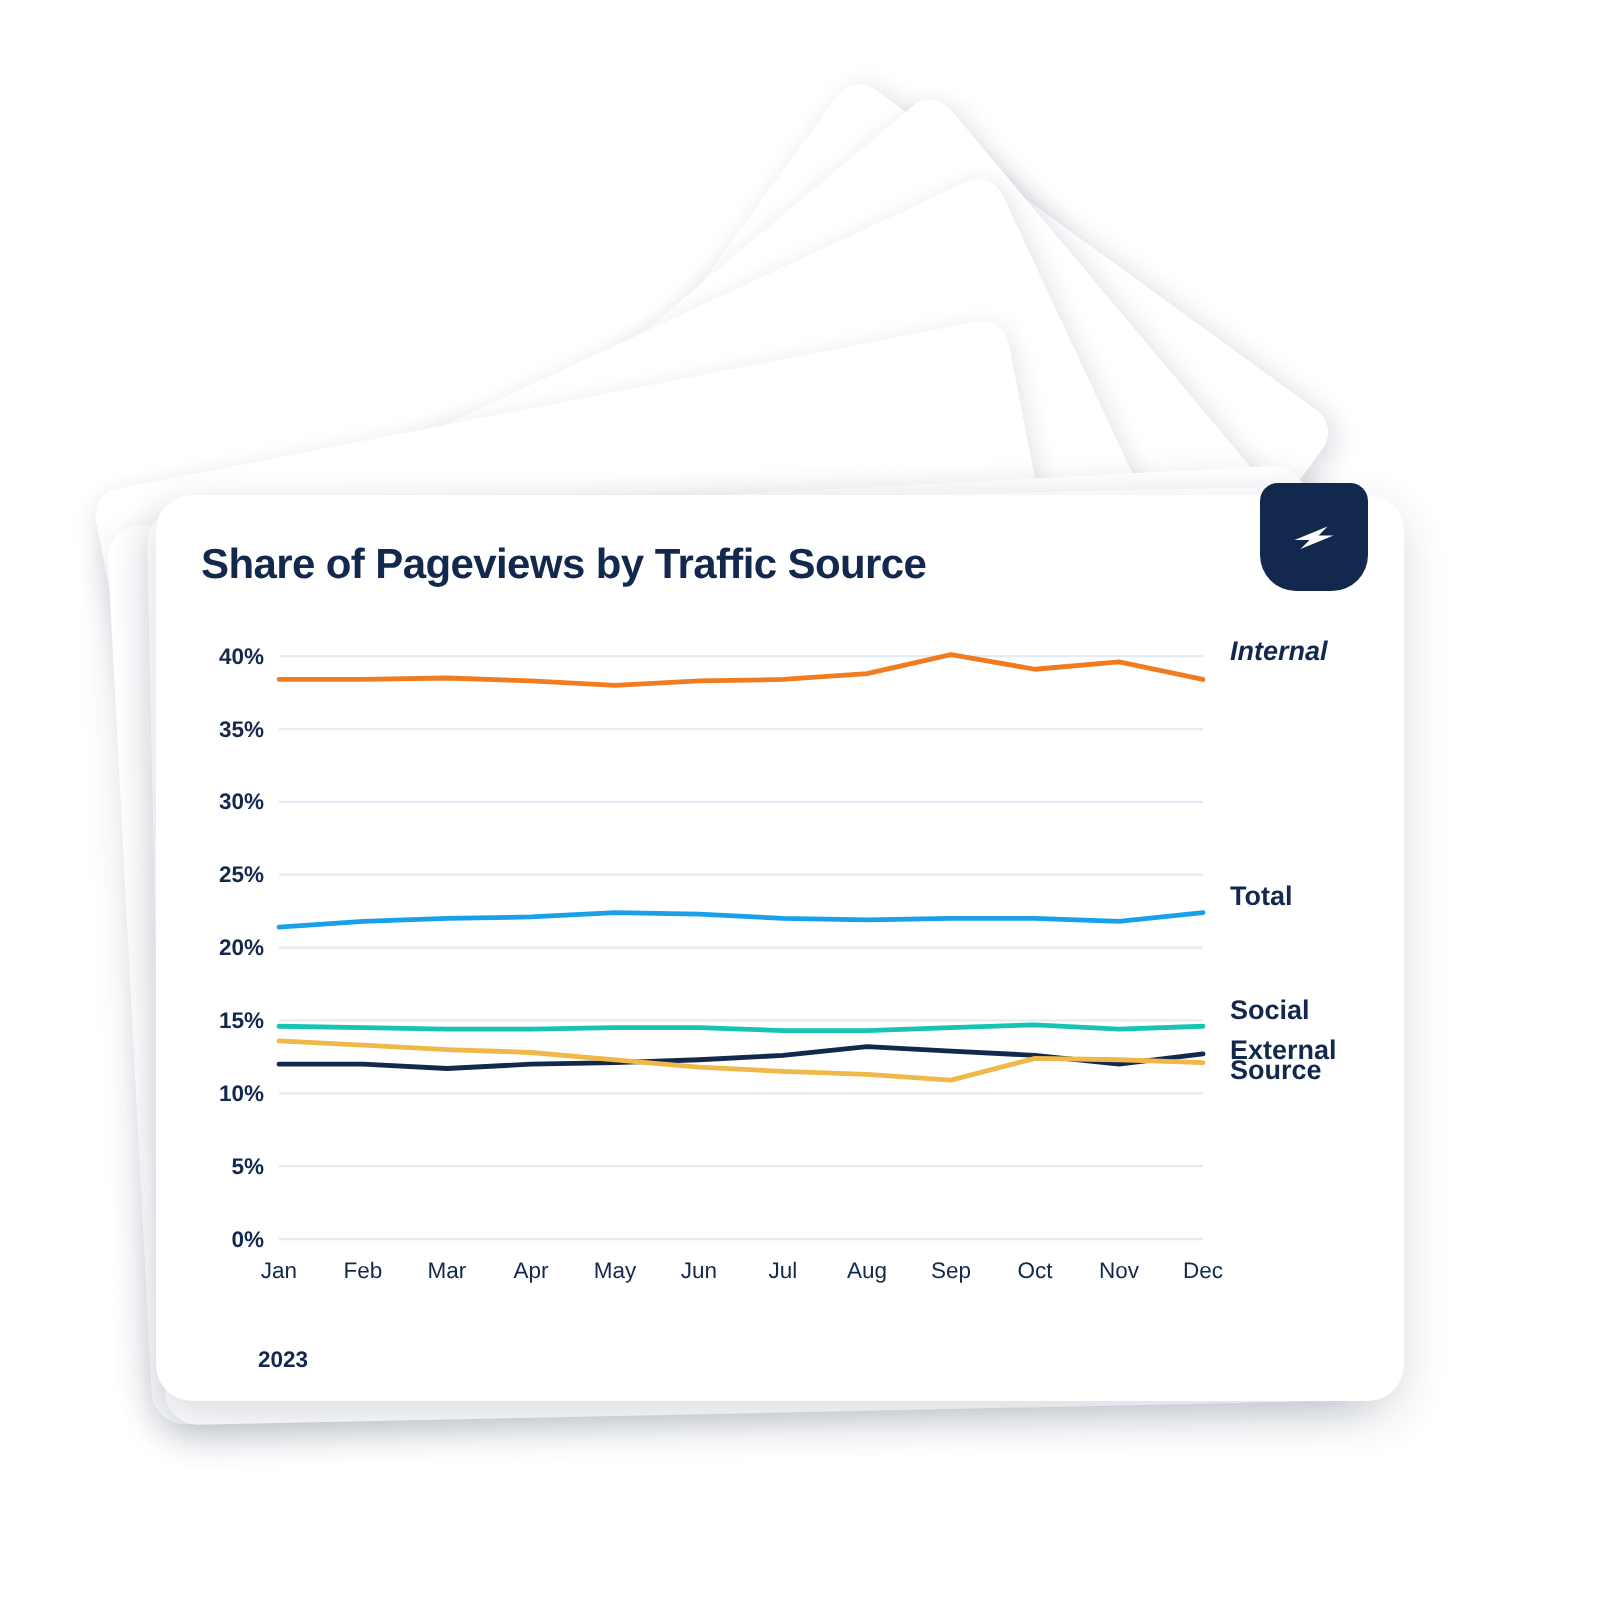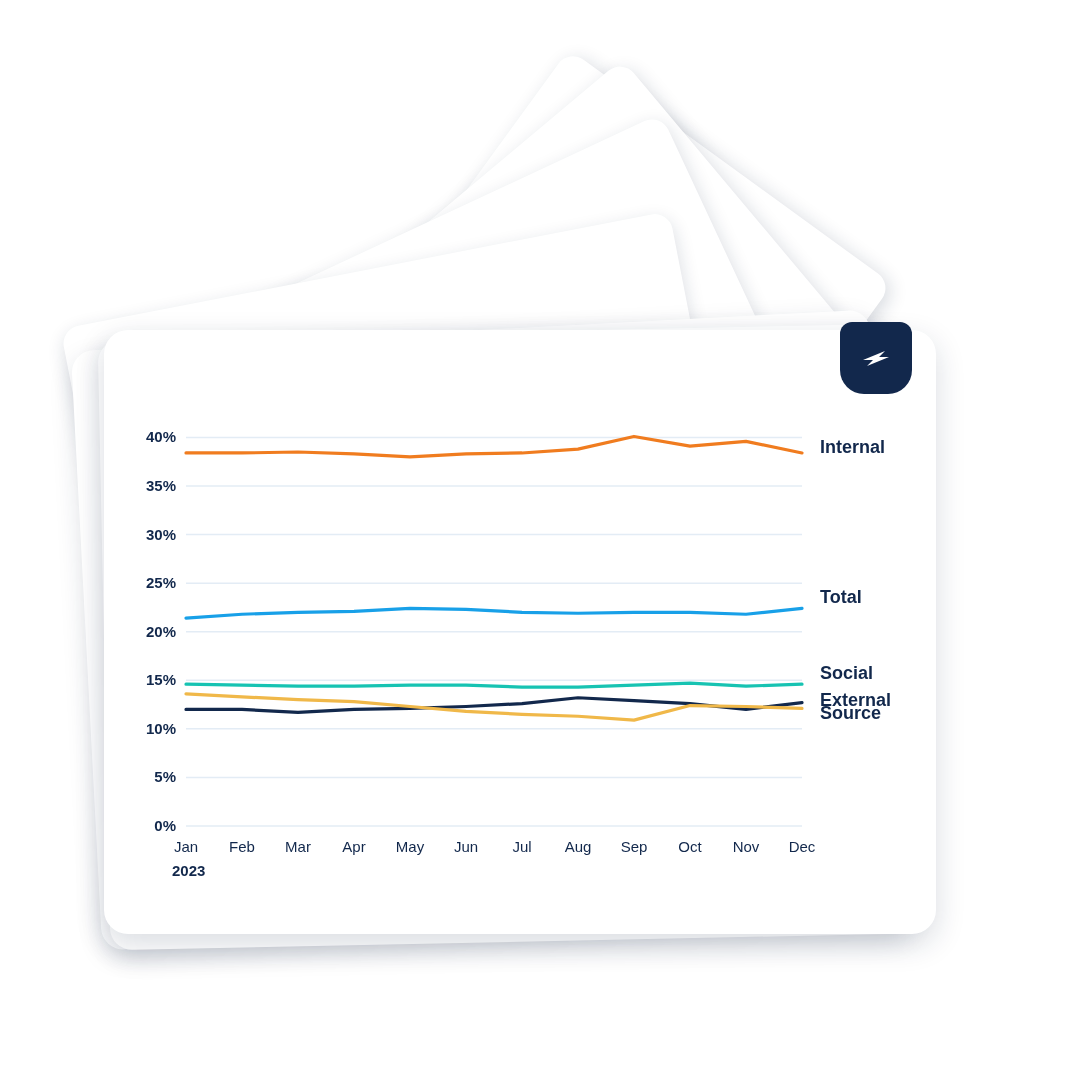--- a/index.html
+++ b/index.html
@@ -177,20 +177,21 @@
     font-weight: bold;
     color: #12284c;
     white-space: nowrap;
   }
 
   #x-year {
     position: absolute;
     font-size: 15px;
     font-weight: bold;
     color: #12284c;
+    margin-top: 36px;
   }
 </style>
 </head>
 <body>
 
 <div class="stage">
 
   <div class="fan-card" id="fan4">
     <div class="fc-title">Pageviews by Visitor Type</div>
     <div class="fc-num">25B</div>
@@ -212,20 +213,21 @@
   <div class="fan-card" id="fan1">
     <div class="fc-title">Pageviews by Device</div>
     <div class="fc-num">45B</div>
   </div>
 
   <div class="back-card" id="back1"></div>
   <div class="back-card" id="back2"></div>
 
   <div id="main-card">
 
+    <div id="chart-title">Share of Pageviews by Traffic Source</div>
 
     <div id="logo-badge">
       <svg width="34" height="26" viewBox="0 0 34 26" aria-hidden="true">
         <path d="M4 15 L26 6 L20 12 L30 12 L8 21 L14 15 Z" fill="#ffffff"></path>
       </svg>
     </div>
 
     <div id="plot-wrap">
       <svg id="plot-svg" width="784" height="470" viewBox="0 0 784 470">
           <line x1="58" y1="418" x2="674" y2="418" stroke="#e3ecf5" stroke-width="1.5"></line>
@@ -257,21 +259,21 @@
           <text x="506" y="444" text-anchor="middle" font-family="&quot;Liberation Sans&quot;, sans-serif" font-size="15" fill="#12284c">Sep</text>
           <text x="562" y="444" text-anchor="middle" font-family="&quot;Liberation Sans&quot;, sans-serif" font-size="15" fill="#12284c">Oct</text>
           <text x="618" y="444" text-anchor="middle" font-family="&quot;Liberation Sans&quot;, sans-serif" font-size="15" fill="#12284c">Nov</text>
           <text x="674" y="444" text-anchor="middle" font-family="&quot;Liberation Sans&quot;, sans-serif" font-size="15" fill="#12284c">Dec</text>
           <polyline points="58,44.97142857142858 114,44.97142857142858 170,44.000000000000014 226,45.94285714285715 282,48.857142857142854 338,45.94285714285715 394,44.97142857142858 450,41.08571428571431 506,28.457142857142838 562,38.171428571428564 618,33.314285714285724 674,44.97142857142858" fill="none" stroke="#f07c1f" stroke-width="3.2" stroke-linecap="round" stroke-linejoin="round"></polyline>
           <polyline points="58,210.11428571428573 114,206.2285714285714 170,204.28571428571428 226,203.31428571428572 282,200.4 338,201.37142857142857 394,204.28571428571428 450,205.2571428571429 506,204.28571428571428 562,204.28571428571428 618,206.2285714285714 674,200.4" fill="none" stroke="#18a0e8" stroke-width="3.2" stroke-linecap="round" stroke-linejoin="round"></polyline>
           <polyline points="58,276.1714285714286 114,277.14285714285717 170,278.1142857142857 226,278.1142857142857 282,277.14285714285717 338,277.14285714285717 394,279.0857142857143 450,279.0857142857143 506,277.14285714285717 562,275.2 618,278.1142857142857 674,276.1714285714286" fill="none" stroke="#17c3b2" stroke-width="3.2" stroke-linecap="round" stroke-linejoin="round"></polyline>
           <polyline points="58,301.42857142857144 114,301.42857142857144 170,304.34285714285716 226,301.42857142857144 282,300.45714285714286 338,298.5142857142857 394,295.59999999999997 450,289.7714285714286 506,292.68571428571425 562,295.59999999999997 618,301.42857142857144 674,294.62857142857143" fill="none" stroke="#12284c" stroke-width="3.2" stroke-linecap="round" stroke-linejoin="round"></polyline>
           <polyline points="58,285.8857142857143 114,288.8 170,291.7142857142857 226,293.65714285714284 282,298.5142857142857 338,303.37142857142857 394,306.2857142857143 450,308.2285714285714 506,312.11428571428576 562,297.54285714285714 618,298.5142857142857 674,300.45714285714286" fill="none" stroke="#f0b849" stroke-width="3.2" stroke-linecap="round" stroke-linejoin="round"></polyline>
         </svg>
-      <div class="legend-label" id="lg-internal" style="left: 692px; top: 29px;">Internal</div>
+      <div class="legend-label" id="lg-internal" style="left: 692px; top: 16px; font-style: italic;">Internal</div>
       <div class="legend-label" id="lg-search" style="left: 692px; top: 179.4px;">Total</div>
       <div class="legend-label" id="lg-direct" style="left: 692px; top: 255.171px;">Social</div>
       <div class="legend-label" id="lg-external" style="left: 692px; top: 281.629px; text-align: center;">External</div>
       <div class="legend-label" id="lg-social" style="left: 692px; top: 295.457px;">Source</div>
       <div id="x-year" style="left: 44px; top: 454px;">2023</div>
     </div>
   </div>
 </div>
 
 </body></html>

